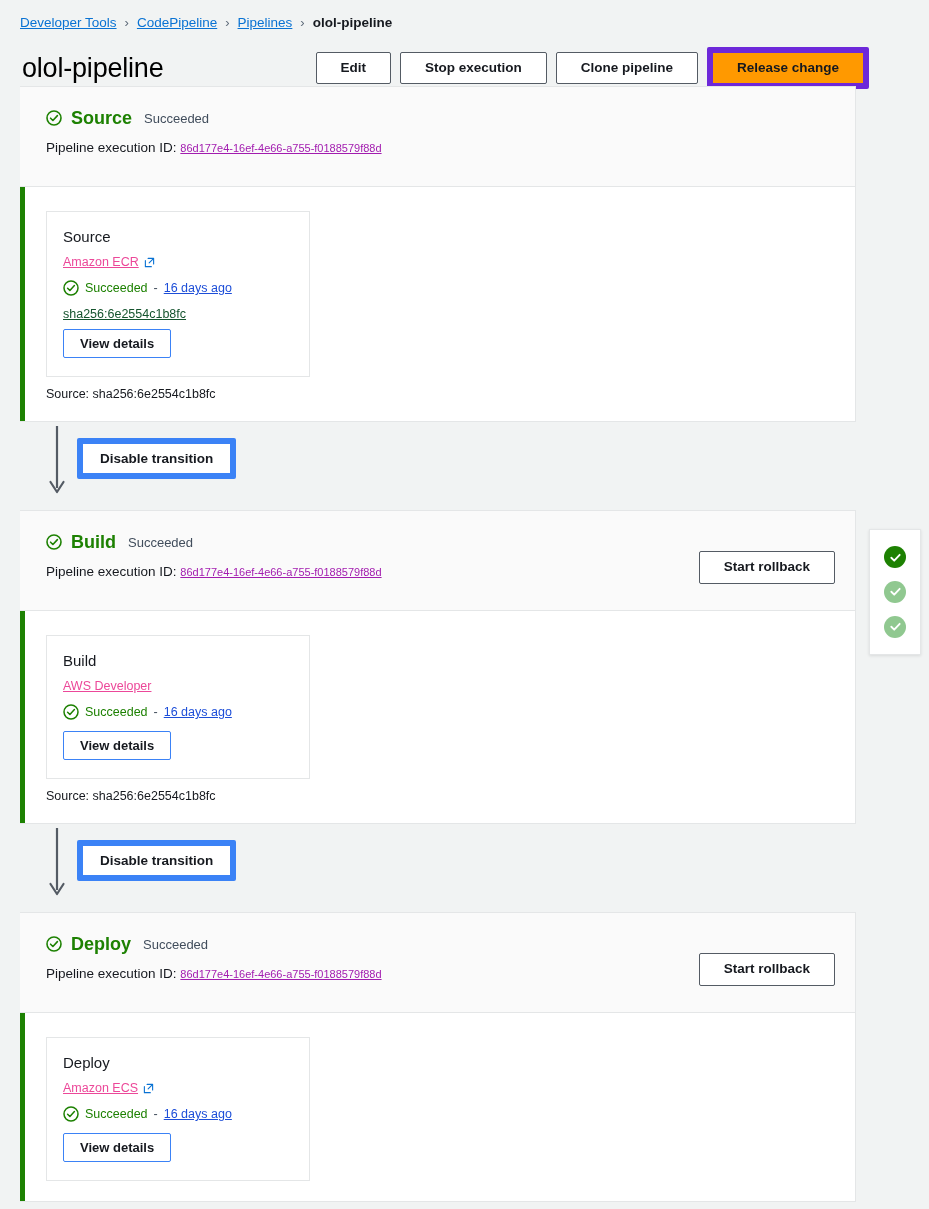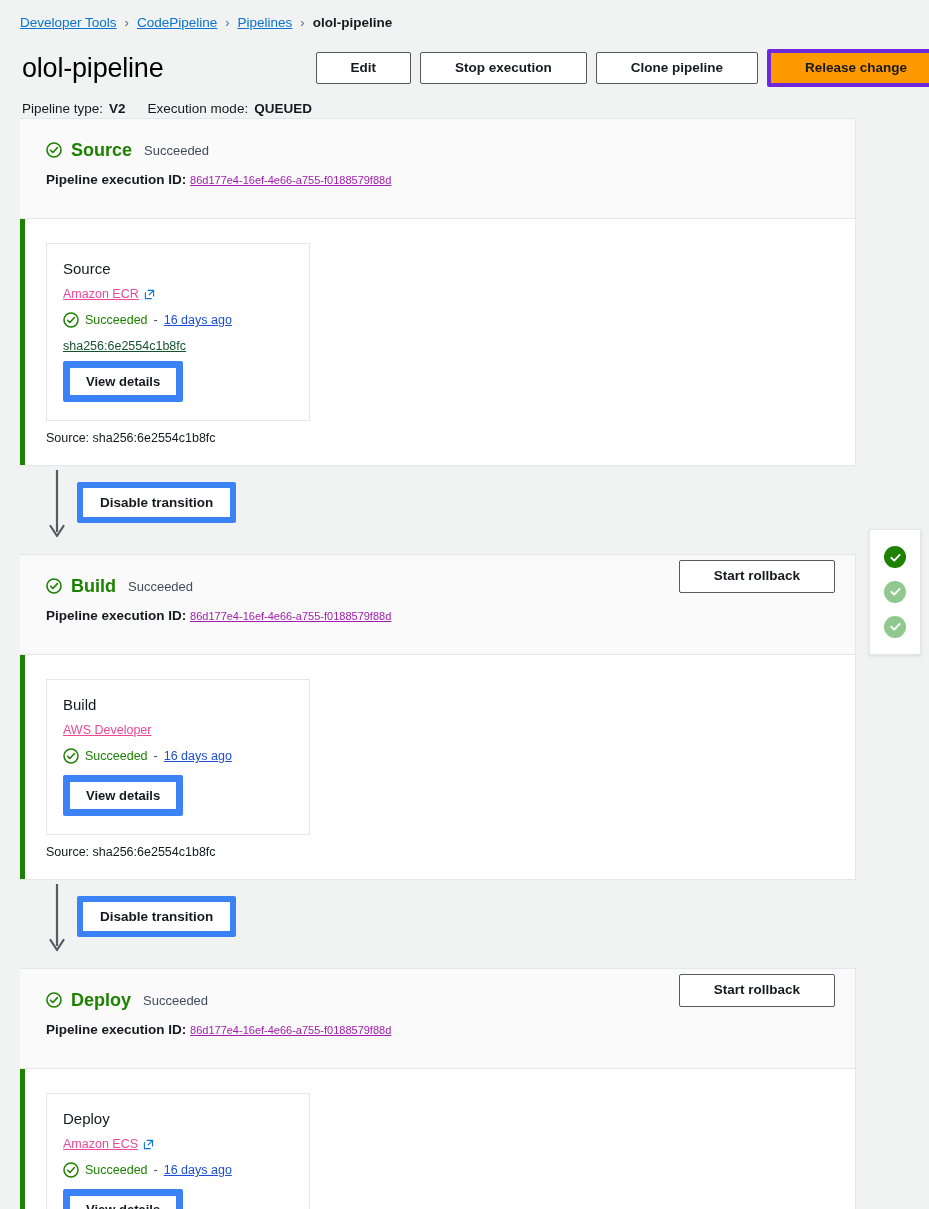--- a/index.html
+++ b/index.html
@@ -60,28 +60,28 @@
   .btn-group { display: flex; align-items: center; gap: 9px; }
 
   .btn {
     background: #ffffff;
     border: 1px solid #545b64;
     border-radius: 2px;
     color: #16191f;
     font-family: "Liberation Sans", sans-serif;
     font-size: 13.5px;
     font-weight: 700;
-    padding: 7px 34px;
+    padding: 7px 24px;
     cursor: pointer;
     white-space: nowrap;
     line-height: 1.25;
   }
   .btn-primary {
     background: #ff9900;
-    border: 4px solid #6d28d9;
+    border: 6px solid #6d28d9;
     color: #16191f;
   }
 
   
   .meta-row {
     display: flex;
     align-items: baseline;
     gap: 6px;
     padding: 14px 0 0 22px;
     font-size: 13.5px;
@@ -133,31 +133,31 @@
     font-size: 13px;
     color: #414d5c;
     line-height: 1;
     margin-left: 3px;
   }
   .exec-line {
     margin-top: 13px;
     font-size: 13.5px;
     color: #16191f;
   }
-  .exec-label { font-weight: 700; }
+  .exec-label { font-weight: 400; }
   .exec-id {
     color: #a21caf;
     text-decoration: underline;
     cursor: pointer;
     font-size: 11px;
   }
   .stage-header-action {
     position: absolute;
     right: 20px;
-    top: 5px;
+    top: 40px;
   }
 
   
   .chk {
     display: inline-block;
     width: 16px; height: 16px;
     flex: 0 0 16px;
     position: relative;
   }
   .chk svg { display: block; width: 16px; height: 16px; }
@@ -205,21 +205,21 @@
     cursor: pointer;
   }
   .action-revision {
     font-size: 12.5px;
     color: #14532d;
     margin-bottom: 8px;
     text-decoration: underline;
   }
   .btn-sm {
     background: #fff;
-    border: 7px solid #3b82f6;
+    border: 1px solid #3b82f6;
     border-radius: 2px;
     color: #16191f;
     font-family: "Liberation Sans", sans-serif;
     font-size: 13px;
     font-weight: 700;
     padding: 6px 16px;
     cursor: pointer;
   }
   .stage-footer-note {
     margin-top: 10px;
@@ -303,26 +303,20 @@
   <div class="title-row">
     <h1 class="page-title">olol-pipeline</h1>
     <div class="btn-group">
       <button class="btn">Edit</button>
       <button class="btn">Stop execution</button>
       <button class="btn">Clone pipeline</button>
       <button class="btn btn-primary">Release change</button>
     </div>
   </div>
 
-  <div class="meta-row">
-    <span class="meta-label">Pipeline type:</span>
-    <span class="meta-value">V2</span>
-    <span class="meta-label">Execution mode:</span>
-    <span class="meta-value">QUEUED</span>
-  </div>
 
   <div class="clip-bottom">
 
     <section class="stage">
       <div class="stage-header">
         <div class="stage-title-line">
           <span class="chk">
             <svg viewBox="0 0 16 16">
                 <circle cx="8" cy="8" r="7" fill="none" stroke="#1d8102" stroke-width="1.6"></circle>
                 <path d="M4.6 8.2 L6.9 10.5 L11.4 5.6" fill="none" stroke="#1d8102" stroke-width="1.6" stroke-linecap="round" stroke-linejoin="round"></path>

